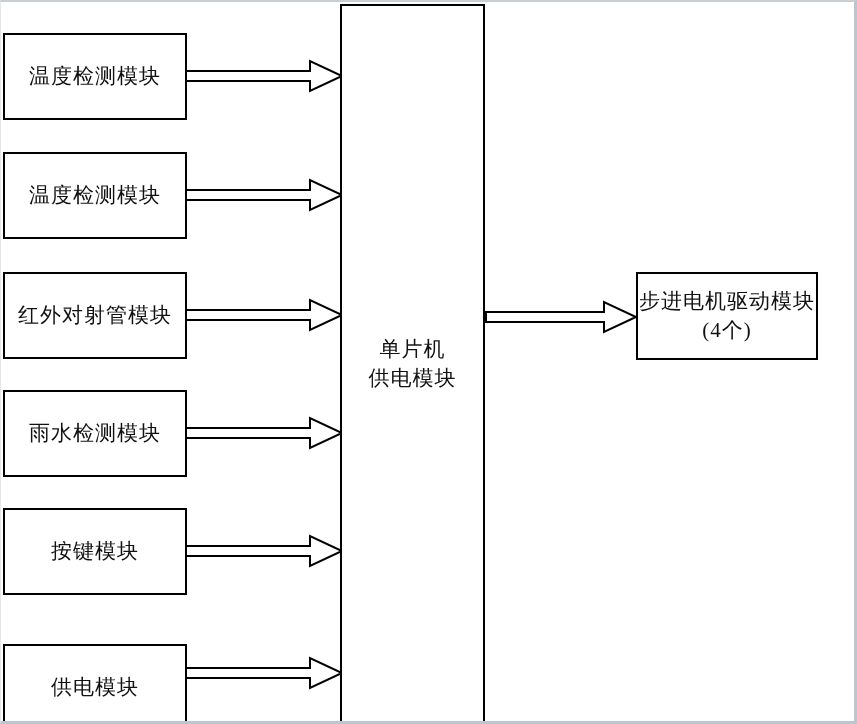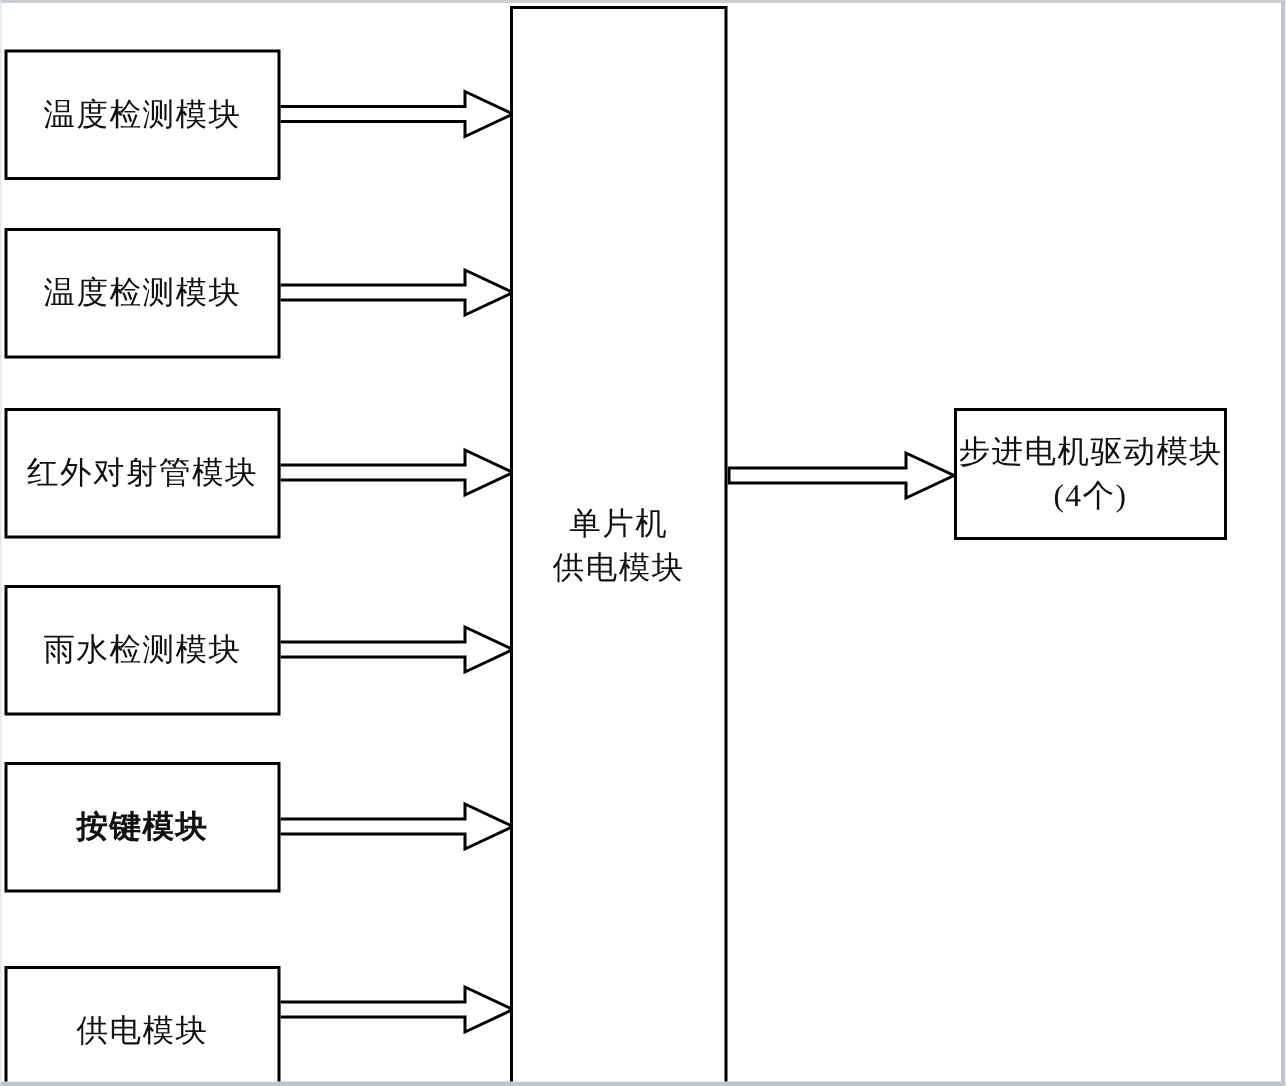--- a/index.html
+++ b/index.html
@@ -29,21 +29,21 @@
     line-height:29px;
     color:#111111;
     letter-spacing:1px;
     z-index:2;
   }
   .input-box{left:2px;width:184px;height:87px;}
   .input-box.b1{top:31px;}
   .input-box.b2{top:150px;}
   .input-box.b3{top:270px;}
   .input-box.b4{top:388px;}
-  .input-box.b5{top:506px;font-weight:bold;}
+  .input-box.b5{top:506px;}
   .input-box.b6{top:642px;}
   .center-box{left:339px;top:2px;width:145px;height:720px;}
   .output-box{left:635px;top:270px;width:182px;height:88px;}
   .arrows{
     position:absolute;left:0;top:0;width:857px;height:724px;z-index:1;
   }
   .arrows polygon{
     fill:#ffffff;
     stroke:#000000;
     stroke-width:2;

